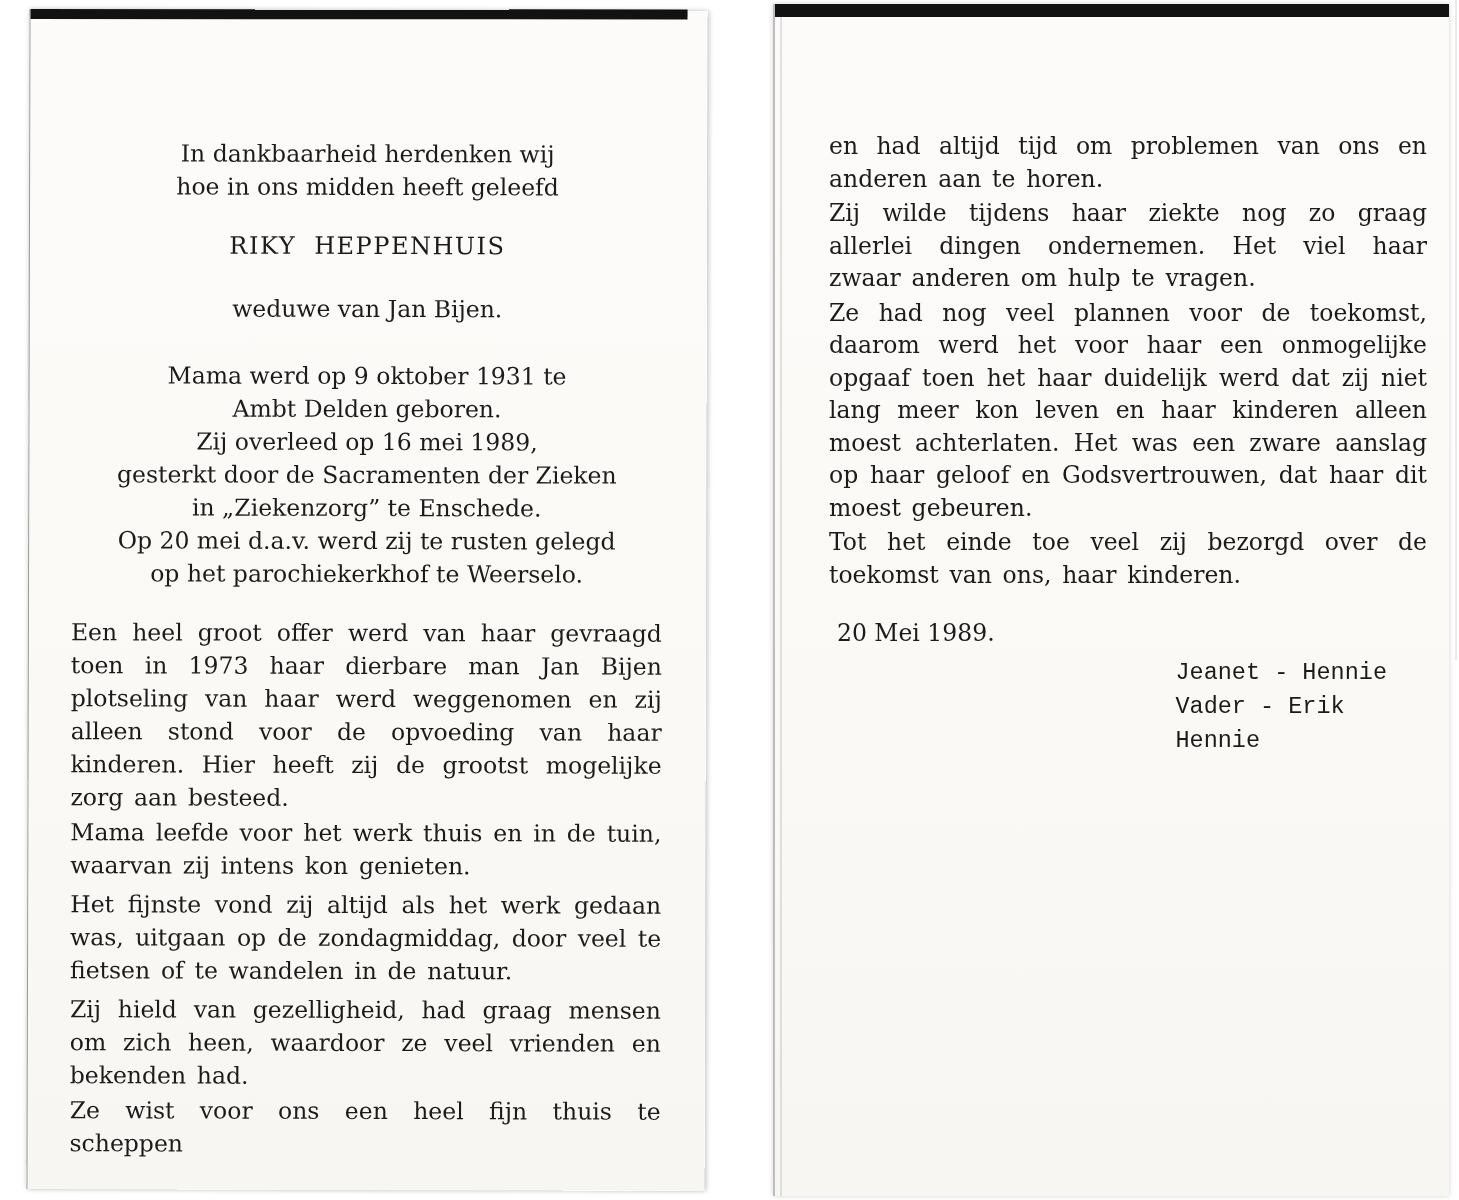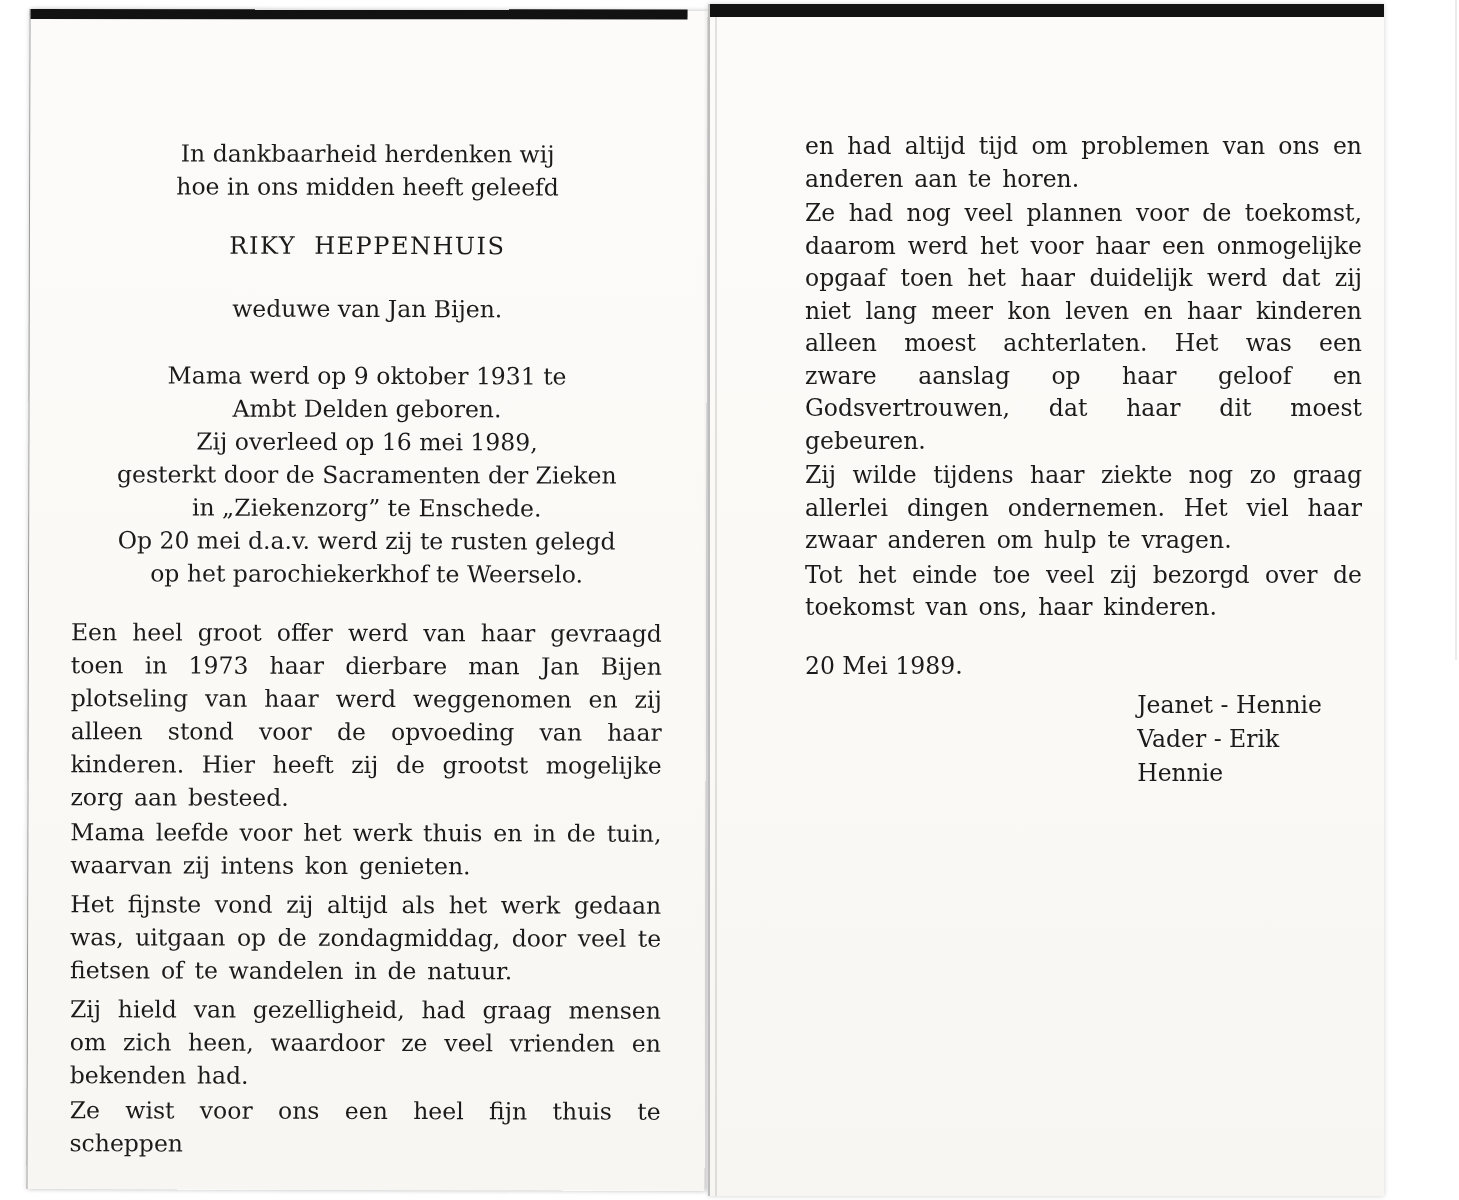--- a/index.html
+++ b/index.html
@@ -18,25 +18,24 @@
     background: linear-gradient(180deg, #fcfbf9 0%, #faf9f6 60%, #f7f6f2 100%);
   }
   .page-left {
     left: 28px; top: 10px;
     width: 678px; height: 1180px;
     transform: rotate(0.15deg);
     box-shadow: 0 0 5px rgba(0,0,0,0.18), 3px 0 4px rgba(0,0,0,0.10);
     border-left: 1px solid #9a9a9a;
   }
   .page-right {
-    left: 708px; top: 4px;
+    left: 773px; top: 4px;
     width: 676px; height: 1192px;
     box-shadow: 0 0 5px rgba(0,0,0,0.18);
     border-left: 2px solid #bdbdbd;
-    padding-left: 41px;
   }
   .page-right::before {
     content: "";
     position: absolute; left: 5px; top: 0; bottom: 0;
     width: 2px; background: rgba(0,0,0,0.10);
   }
 
   .scan-bar {
     position: absolute; top: 0; left: 0;
     background: #121212;
@@ -70,27 +69,28 @@
   .dates { margin-top: 34px; }
 
   p.para {
     margin: 0 0 2px 0;
     text-align: justify;
     word-spacing: 0.14em;
   }
   .gap-top { margin-top: 26px !important; }
   .small-gap-top { margin-top: 6px !important; }
 
-  .date-line { margin: 26px 0 0 0; }
+  .date-line { margin: 26px 0 0 8px; }
 
   .signatures {
     margin: 6px 40px 0 auto;
     width: max-content;
     text-align: left;
     line-height: 34px;
+    font-family: Liberation Mono, monospace;
   }
 </style>
 </head>
 <body>
 
 <div>
 
   <div class="page page-left">
     <div class="scan-bar"></div>
     <div class="content">
@@ -121,22 +121,22 @@
       <p class="para">Ze wist voor ons een heel fijn thuis te scheppen</p>
 
     </div>
   </div>
 
   <div class="page page-right">
     <div class="scan-bar"></div>
     <div class="content">
 
       <p class="para">en had altijd tijd om problemen van ons en anderen aan te horen.</p>
+      <p class="para">Zij wilde tijdens haar ziekte nog zo graag allerlei dingen ondernemen. Het viel haar zwaar anderen om hulp te vragen.</p>
       <p class="para">Ze had nog veel plannen voor de toekomst, daarom werd het voor haar een onmogelijke opgaaf toen het haar duidelijk werd dat zij niet lang meer kon leven en haar kinderen alleen moest achterlaten. Het was een zware aanslag op haar geloof en Godsvertrouwen, dat haar dit moest gebeuren.</p>
-      <p class="para">Zij wilde tijdens haar ziekte nog zo graag allerlei dingen ondernemen. Het viel haar zwaar anderen om hulp te vragen.</p>
       <p class="para">Tot het einde toe veel zij bezorgd over de toekomst van ons, haar kinderen.</p>
 
       <p class="date-line">20 Mei 1989.</p>
 
 
       <div class="signatures">
         <div>Jeanet - Hennie</div>
         <div>Vader - Erik</div>
         <div>Hennie</div>
       </div>

